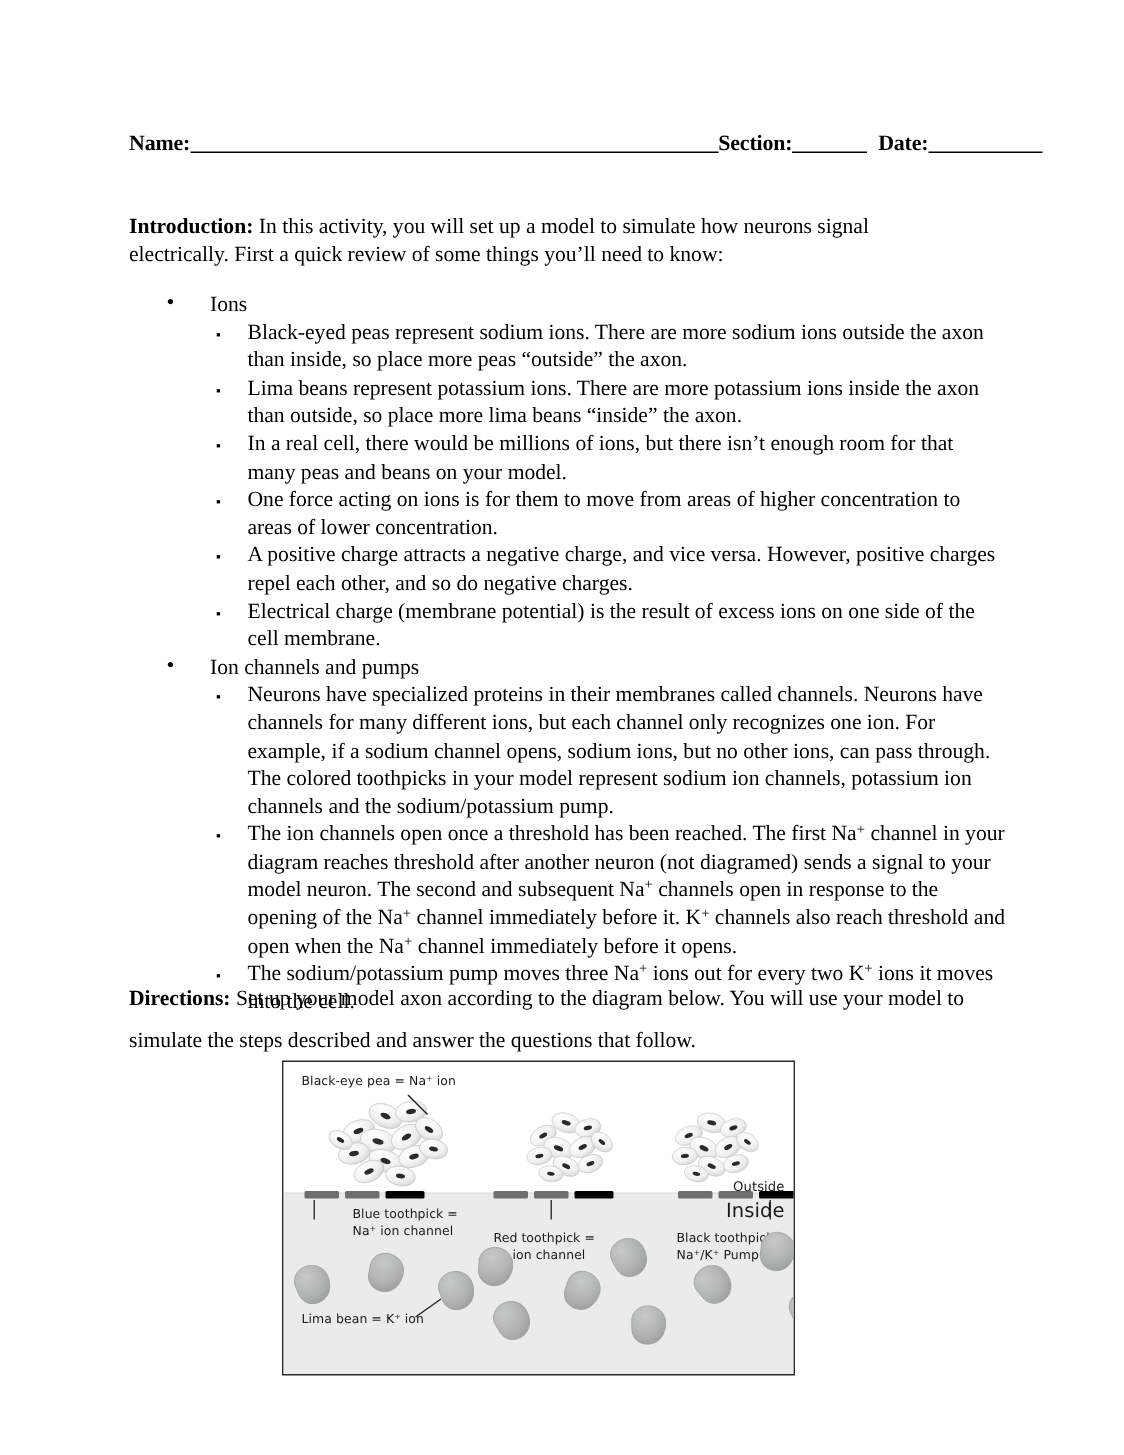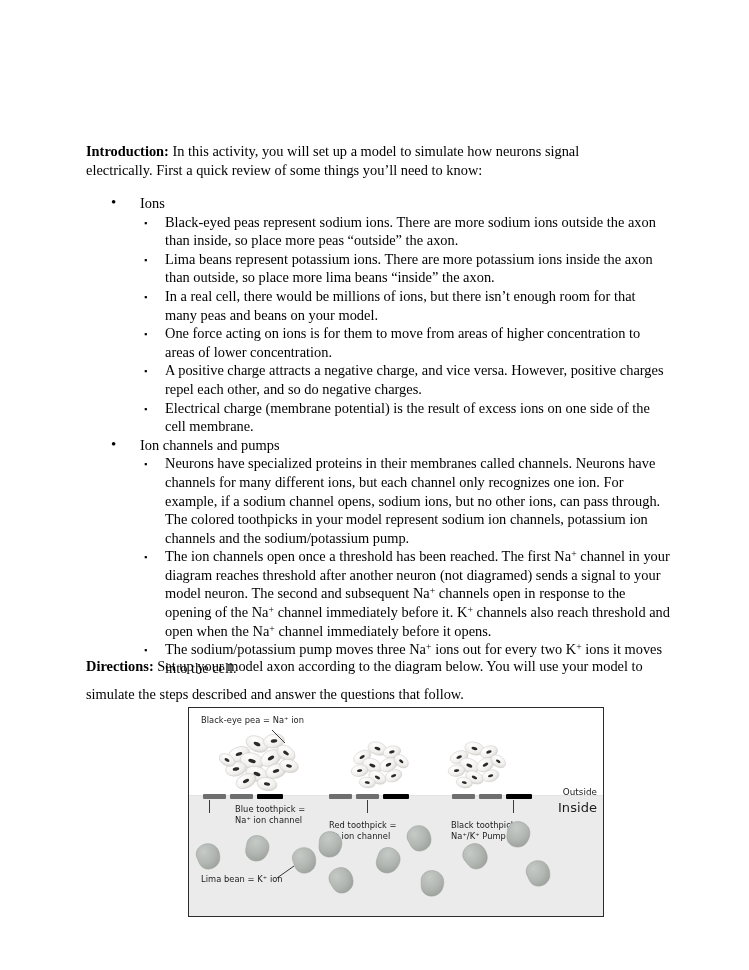--- a/index.html
+++ b/index.html
@@ -110,21 +110,21 @@
     width: 580px;
     font-size: 14.4px;
     line-height: 28px;
   }
   .directions b { font-weight: bold; }
 
   
   .figure {
     position: absolute;
     left: 188px; top: 707px;
-    width: 416px;
+    width: 342px;
     height: 210px;
     border: 1.4px solid #2b2b2b;
     background: #ffffff;
     overflow: hidden;
     font-family: "DejaVu Sans", "Liberation Sans", sans-serif;
   }
   .fig-outside {
     position: absolute;
     left: 0; top: 0; right: 0;
     height: 87px;
@@ -174,20 +174,23 @@
     width: 1.2px;
     height: 13px;
     background: #3a3a3a;
   }
 </style>
 </head>
 <body>
 
 <div class="page">
 
+  <div class="hdr">
+    <span>Name:</span><span class="ul-short ul-name"></span><span>Section:</span><span class="ul-short ul-sec"></span>&nbsp;&nbsp;<span>Date:</span><span class="ul-short ul-date"></span>
+  </div>
 
 
   <div class="intro">
     <b>Introduction:</b><span> In this activity, you will set up a model to simulate how neurons signal electrically. First a quick review of some things you’ll need to know:</span>
   </div>
 
   <div class="listwrap">
     <ul class="lvl1">
 
       <li class="l1">

